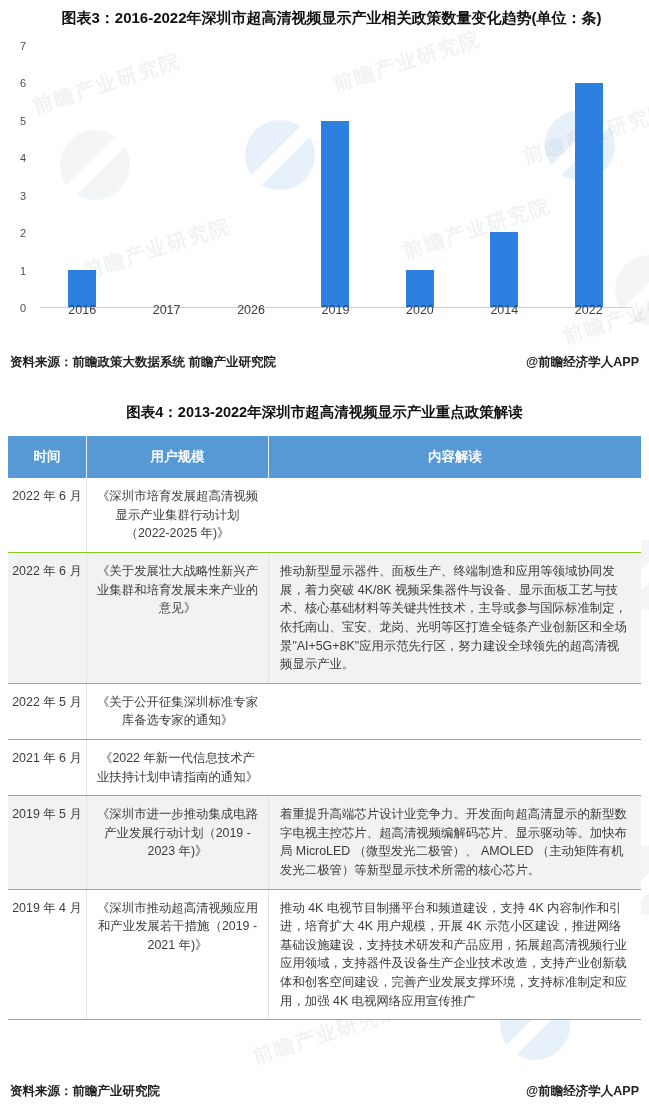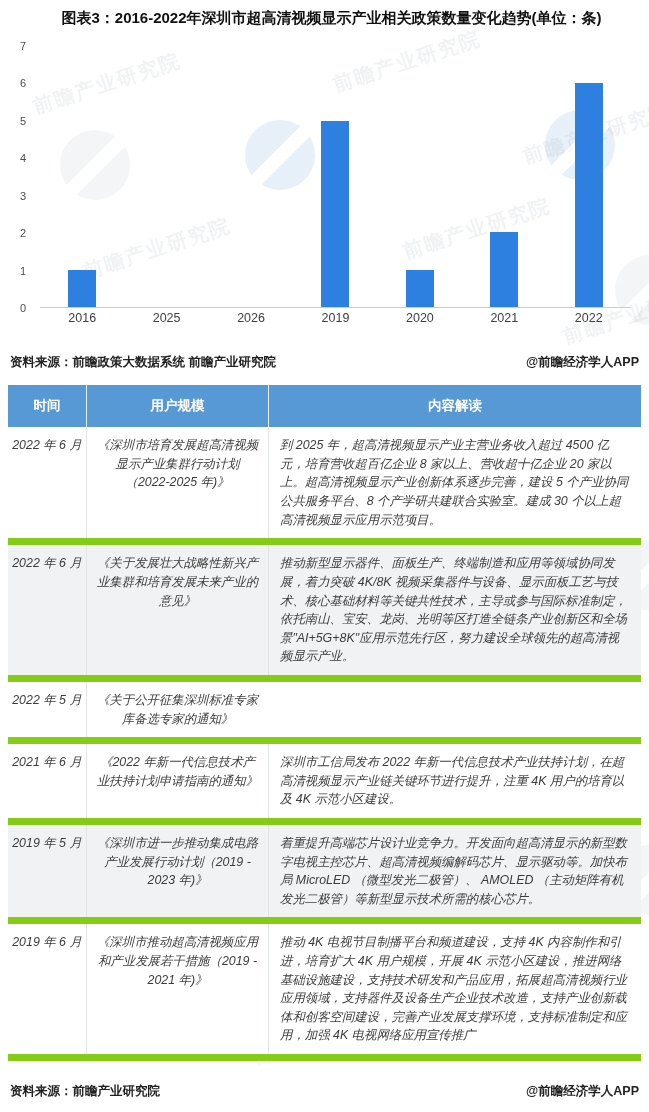--- a/index.html
+++ b/index.html
@@ -29,36 +29,36 @@
   .ytick{
     position:absolute;right:6px;transform:translateY(50%);
     font-size:11px;color:#4d4d4d;line-height:1;
   }
   .plot{
     position:absolute;left:34px;right:8px;top:10px;bottom:30px;
     border-bottom:1px solid #c9ced3;display:flex;align-items:flex-end;
   }
   .slot{flex:1;display:flex;justify-content:center;align-items:flex-end;height:100%;}
   .bar{width:28px;}
-  .x-axis{position:absolute;left:34px;right:8px;bottom:8px;height:26px;display:flex;}
+  .x-axis{position:absolute;left:34px;right:8px;bottom:16px;height:26px;display:flex;}
   .xlabel{flex:1;text-align:center;font-size:12.5px;color:#404040;padding-top:7px;}
   
   .source-row{
     display:flex;justify-content:space-between;align-items:baseline;
     padding:0 10px;font-size:12.5px;font-weight:600;color:#222;
   }
   .source-row.chart-src{margin-top:16px;gap:32px;}
   
   .table-title{margin-top:32px;text-align:center;font-size:14.5px;font-weight:700;color:#111;}
   .ptable{margin:14px 8px 0 8px;font-size:12.4px;line-height:1.5;}
   .thead,.trow{display:grid;grid-template-columns:78px 182px 1fr;}
   .thead{background:#5799D4;color:#fff;font-weight:700;font-size:13.5px;}
   .th{padding:11px 2px;text-align:center;}
   .th + .th{border-left:1px solid rgba(255,255,255,0.85);}
-  .trow{border-bottom:7px solid #84cc16;background:#fff;font-style:italic;}
+  .trow{border-bottom:1px solid #84cc16;background:#fff;}
   .trow.shaded{background:#f0f2f4;}
   .td{padding:9px 8px;color:#3c3c3c;}
   .td + .td{border-left:1px solid #e2e5e8;}
   .td.time{padding-left:2px;padding-right:2px;text-align:center;white-space:nowrap;}
   .td.policy{text-align:center;}
   .td.content{text-align:left;padding-left:11px;padding-right:11px;}
   .table-src{position:absolute;left:0;right:0;bottom:12px;}
 </style>
 </head>
 <body>
@@ -121,73 +121,72 @@
           </div>
           <div class="slot">
             <div class="bar" style="background: rgb(46, 128, 224); height: 28.5714%;"></div>
           </div>
           <div class="slot">
             <div class="bar" style="background: rgb(46, 128, 224); height: 85.7143%;"></div>
           </div>
         </div>
       <div class="x-axis">
           <div class="xlabel">2016</div>
-          <div class="xlabel">2025</div>
+          <div class="xlabel">2017</div>
           <div class="xlabel">2026</div>
           <div class="xlabel">2019</div>
           <div class="xlabel">2020</div>
-          <div class="xlabel">2021</div>
+          <div class="xlabel">2014</div>
           <div class="xlabel">2022</div>
         </div>
     </div>
 
     <div class="source-row chart-src">
       <span>资料来源：前瞻政策大数据系统 前瞻产业研究院</span>
       <span>@前瞻经济学人APP</span>
     </div>
 
+    <div class="table-title">图表4：2013-2022年深圳市超高清视频显示产业重点政策解读</div>
 
     <div class="ptable">
       <div class="thead">
         <div class="th">时间</div>
         <div class="th">用户规模</div>
         <div class="th">内容解读</div>
       </div>
       <div id="tbody">
   <div class="trow">
     <div class="td time">2022 年 6 月</div>
     <div class="td policy">《深圳市培育发展超高清视频显示产业集群行动计划（2022-2025 年)》</div>
-    <div class="td content">到 2025 年，超高清视频显示产业主营业务收入超过 4500 亿元，培育营收超百亿企业 8 家以上、营收超十亿企业 20 家以上。超高清视频显示产业创新体系逐步完善，建设 5 个产业协同公共服务平台、8 个产学研共建联合实验室。建成 30 个以上超高清视频显示应用示范项目。</div>
   </div>
 
   <div class="trow shaded">
     <div class="td time">2022 年 6 月</div>
     <div class="td policy">《关于发展壮大战略性新兴产业集群和培育发展未来产业的意见》</div>
     <div class="td content">推动新型显示器件、面板生产、终端制造和应用等领域协同发展，着力突破 4K/8K 视频采集器件与设备、显示面板工艺与技术、核心基础材料等关键共性技术，主导或参与国际标准制定，依托南山、宝安、龙岗、光明等区打造全链条产业创新区和全场景"AI+5G+8K"应用示范先行区，努力建设全球领先的超高清视频显示产业。</div>
   </div>
 
   <div class="trow">
     <div class="td time">2022 年 5 月</div>
     <div class="td policy">《关于公开征集深圳标准专家库备选专家的通知》</div>
   </div>
 
   <div class="trow">
     <div class="td time">2021 年 6 月</div>
     <div class="td policy">《2022 年新一代信息技术产业扶持计划申请指南的通知》</div>
-    <div class="td content">深圳市工信局发布 2022 年新一代信息技术产业扶持计划，在超高清视频显示产业链关键环节进行提升，注重 4K 用户的培育以及 4K 示范小区建设。</div>
   </div>
 
   <div class="trow shaded">
     <div class="td time">2019 年 5 月</div>
     <div class="td policy">《深圳市进一步推动集成电路产业发展行动计划（2019 - 2023 年)》</div>
     <div class="td content">着重提升高端芯片设计业竞争力。开发面向超高清显示的新型数字电视主控芯片、超高清视频编解码芯片、显示驱动等。加快布局 MicroLED （微型发光二极管）、 AMOLED （主动矩阵有机发光二极管）等新型显示技术所需的核心芯片。</div>
   </div>
 
   <div class="trow">
-    <div class="td time">2019 年 6 月</div>
+    <div class="td time">2019 年 4 月</div>
     <div class="td policy">《深圳市推动超高清视频应用和产业发展若干措施（2019 - 2021 年)》</div>
     <div class="td content">推动 4K 电视节目制播平台和频道建设，支持 4K 内容制作和引进，培育扩大 4K 用户规模，开展 4K 示范小区建设，推进网络基础设施建设，支持技术研发和产品应用，拓展超高清视频行业应用领域，支持器件及设备生产企业技术改造，支持产业创新载体和创客空间建设，完善产业发展支撑环境，支持标准制定和应用，加强 4K 电视网络应用宣传推广</div>
   </div>
 </div>
     </div>
   </div>
 
   <div class="source-row table-src">
     <span>资料来源：前瞻产业研究院</span>
     <span>@前瞻经济学人APP</span>

